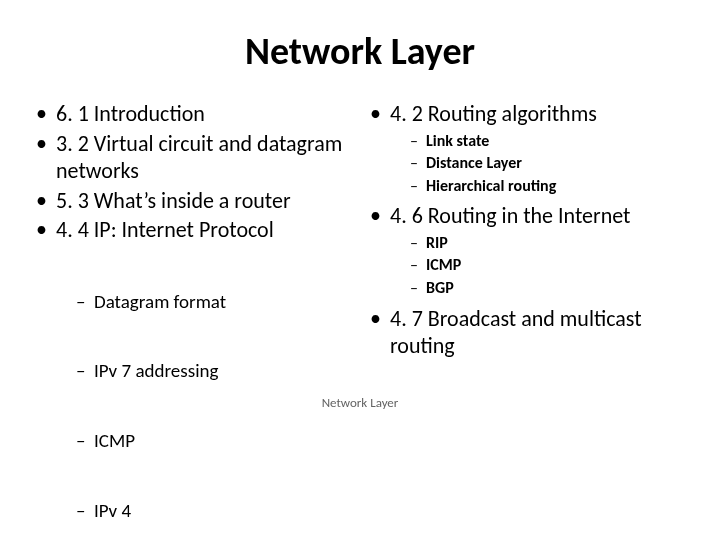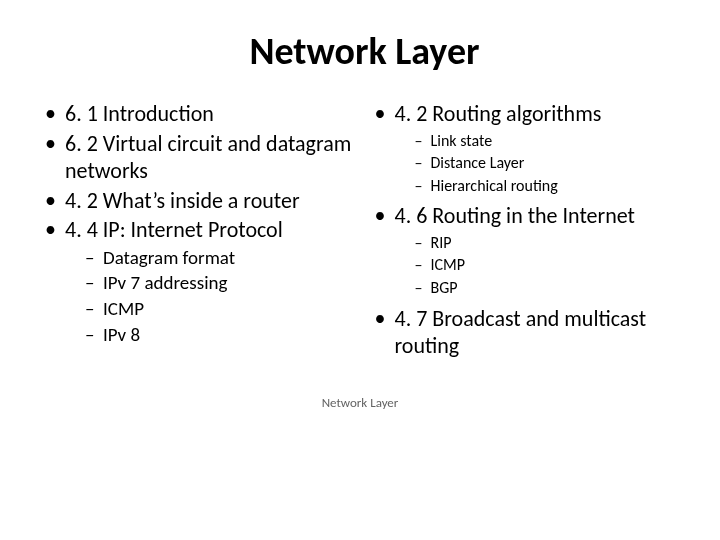--- a/index.html
+++ b/index.html
@@ -1,73 +1,73 @@
 <!DOCTYPE html>
 <html><head>
 <meta charset="utf-8">
 <style>
   * { margin: 0; padding: 0; box-sizing: border-box; }
   html, body { width: 720px; height: 540px; background: #fff; font-family: Calibri, "Segoe UI", Arial, sans-serif; color: #000; }
-  .slide { width: 720px; height: 432px; position: relative; padding: 20px 36px 0 45px; }
+  .slide { width: 720px; height: 432px; position: relative; padding: 20px 36px 0 36px; }
   .title { font-size: 38px; text-align: center; margin-bottom: 26px; margin-top: 8px; }
   .columns { display: flex; justify-content: space-between; gap: 20px; }
   .col { width: 50%; }
   .lvl1-row { display: flex; align-items: baseline; font-size: 22px; line-height: 1.25; margin-bottom: 2px; }
   .lvl1-bullet { width: 20px; flex: 0 0 20px; text-align: left; }
   .lvl1-text { flex: 1; }
   .lvl2 { margin-left: 40px; margin-top: 2px; margin-bottom: 6px; }
   .lvl2-row { display: flex; align-items: baseline; font-size: 19px; line-height: 1.3; margin-bottom: 1px; }
   .lvl2-bullet { width: 18px; flex: 0 0 18px; text-align: left; }
-  .lvl2-text { flex: 1; }
+  .lvl2-text { flex: 1; margin-top: 44px; }
   .lvl2-alt-row { display: flex; align-items: baseline; font-size: 16px; line-height: 1.35; margin-bottom: 1px; }
   .lvl2-alt-bullet { width: 16px; flex: 0 0 16px; text-align: left; }
-  .lvl2-alt-text { flex: 1; }
+  .lvl2-alt-text { flex: 1; font-weight: bold; }
   .footer { position: absolute; bottom: 22px; left: 0; width: 100%; text-align: center; font-size: 13px; color: #636363; }
 </style>
 </head>
 <body>
 
 <div class="slide">
   <h1 class="title">Network Layer</h1>
 
   <div class="columns">
 
     <div class="col">
       <div class="lvl1-row">
         <span class="lvl1-bullet">•</span>
         <span class="lvl1-text">6. 1 Introduction</span>
       </div>
       <div class="lvl1-row">
         <span class="lvl1-bullet">•</span>
-        <span class="lvl1-text">6. 2 Virtual circuit and datagram networks</span>
+        <span class="lvl1-text">3. 2 Virtual circuit and datagram networks</span>
       </div>
       <div class="lvl1-row">
         <span class="lvl1-bullet">•</span>
-        <span class="lvl1-text">4. 2 What’s inside a router</span>
+        <span class="lvl1-text">5. 3 What’s inside a router</span>
       </div>
       <div class="lvl1-row">
         <span class="lvl1-bullet">•</span>
         <span class="lvl1-text">4. 4 IP: Internet Protocol</span>
       </div>
       <div class="lvl2">
         <div class="lvl2-row">
           <span class="lvl2-bullet">–</span>
           <span class="lvl2-text">Datagram format</span>
         </div>
         <div class="lvl2-row">
           <span class="lvl2-bullet">–</span>
           <span class="lvl2-text">IPv 7 addressing</span>
         </div>
         <div class="lvl2-row">
           <span class="lvl2-bullet">–</span>
           <span class="lvl2-text">ICMP</span>
         </div>
         <div class="lvl2-row">
           <span class="lvl2-bullet">–</span>
-          <span class="lvl2-text">IPv 8</span>
+          <span class="lvl2-text">IPv 4</span>
         </div>
       </div>
     </div>
 
     <div class="col">
       <div class="lvl1-row">
         <span class="lvl1-bullet">•</span>
         <span class="lvl1-text">4. 2 Routing algorithms</span>
       </div>
       <div class="lvl2">

